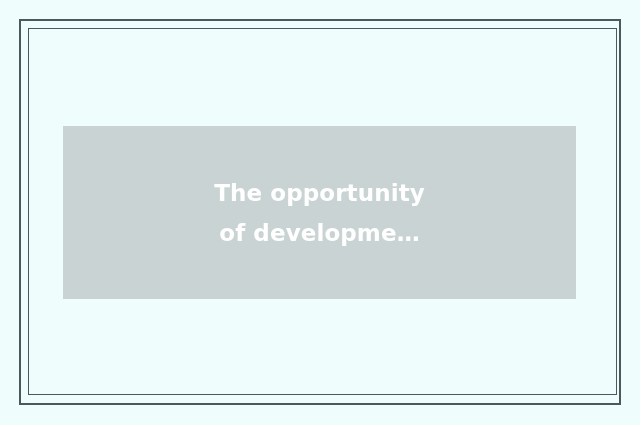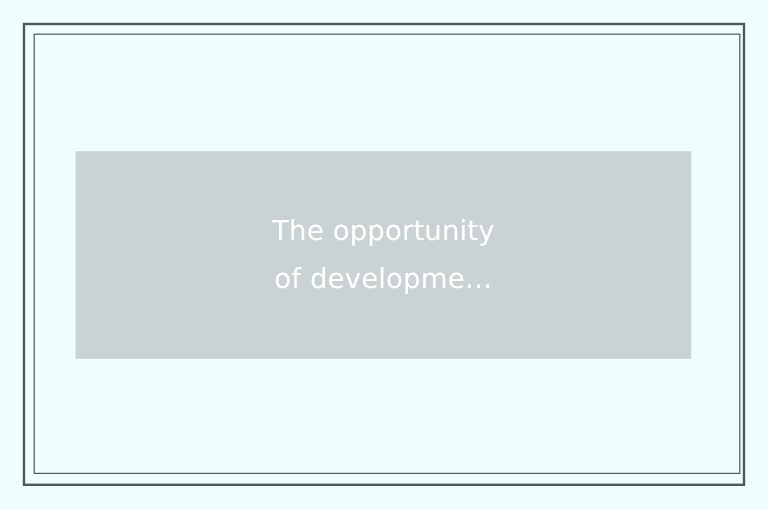--- a/index.html
+++ b/index.html
@@ -54,21 +54,21 @@
     background: #c9d3d3;
     display: flex;
     align-items: center;
     justify-content: center;
     text-align: center;
   }
 
   .placeholder-caption {
     color: #ffffff;
     font-size: 23px;
-    font-weight: normal;
+    font-weight: bold;
     line-height: 40px;
     letter-spacing: 0.1px;
     white-space: pre-line;
     user-select: none;
   }
 </style>
 </head>
 <body>
 
 <div class="canvas">

